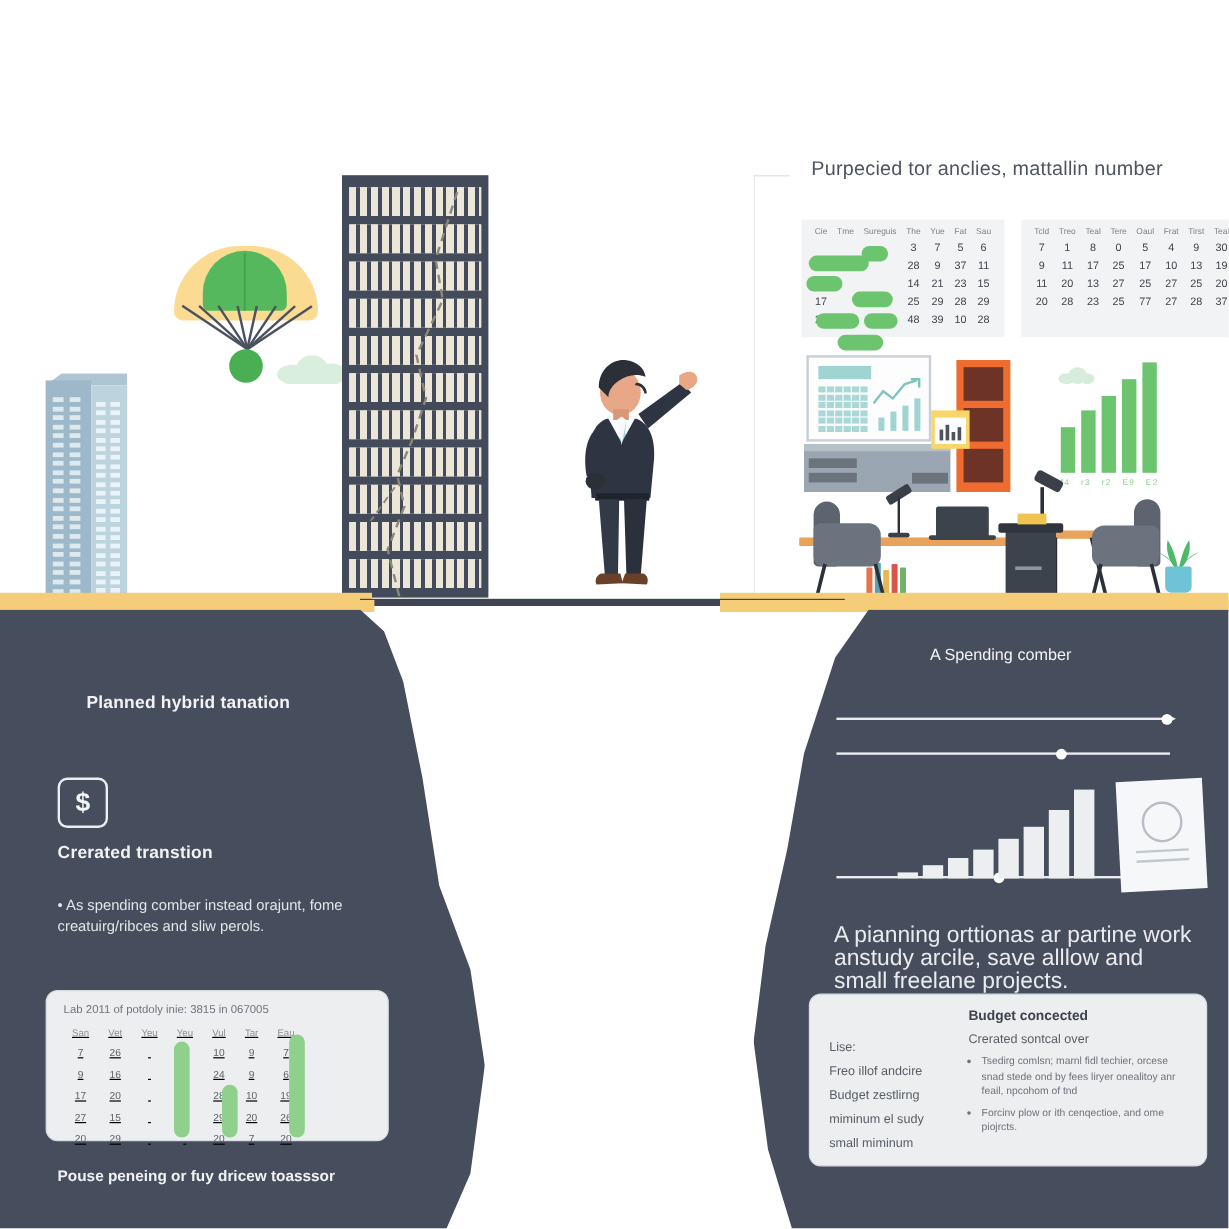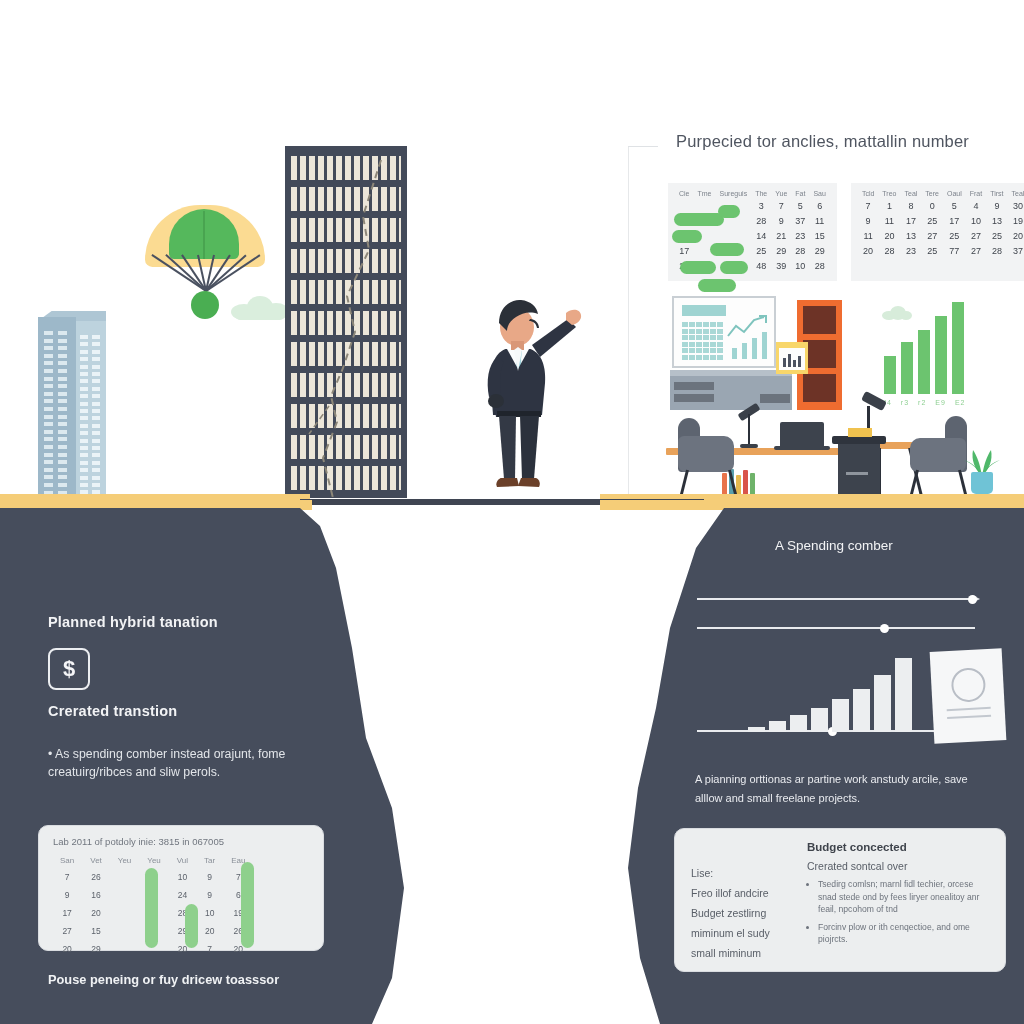--- a/index.html
+++ b/index.html
@@ -105,36 +105,36 @@
   .lp-h{font-size:14.5px;font-weight:700;letter-spacing:.2px;}
   .dollar-box{position:absolute;left:48px;top:648px;width:38px;height:38px;
     border:2px solid #eceef1;border-radius:8px;display:flex;align-items:center;justify-content:center;
     font-size:22px;color:#f4f5f7;font-weight:700;}
   .lp-body{font-size:12.3px;line-height:18px;color:#e2e5e9;}
 
   
   .card{position:absolute;background:#eceeef;border-radius:10px;border:1px solid #d9dce0;}
   .card-l{left:38px;top:825px;width:284px;height:124px;}
   .card-l .ttl{position:absolute;left:14px;top:10px;font-size:9.5px;color:#70767f;}
-  .mini-cal{position:absolute;left:12px;top:26px;}
+  .mini-cal{position:absolute;left:12px;top:26px;text-decoration:underline;}
   .mini-cal th{font-size:8px;color:#8a9099;font-weight:400;padding:2px 7px;text-align:center;}
   .mini-cal td{font-size:8.5px;color:#5c6views;color:#5c626b;padding:3px 7px;text-align:center;}
   .vbar{position:absolute;background:#8ed08c;border-radius:7px;width:13px;}
   .cap-l{position:absolute;left:48px;top:972px;width:300px;font-size:12.8px;color:#f0f2f4;font-weight:700;}
 
   
   .rp-h{position:absolute;left:775px;top:538px;font-size:13.5px;color:#f2f3f5;font-weight:400;}
   .slider{position:absolute;height:2px;background:#e9ebee;}
   .knob{position:absolute;width:9px;height:9px;border-radius:50%;background:#fff;}
   .arrowhead{position:absolute;width:0;height:0;border-left:8px solid #e9ebee;border-top:4px solid transparent;border-bottom:4px solid transparent;}
   .stair{position:absolute;background:#eceef0;}
   .doc{position:absolute;left:932px;top:650px;width:72px;height:92px;background:#f6f7f8;transform:rotate(-3deg);}
   .doc-ring{position:absolute;left:20px;top:18px;width:30px;height:30px;border:2px solid #b9bec6;border-radius:50%;}
   .doc-line{position:absolute;left:14px;background:#c3c8cf;height:2px;}
-  .rp-body{position:absolute;left:695px;top:770px;width:300px;font-size:11px;line-height:19px;color:#e9ebef;}
+  .rp-body{position:absolute;left:695px;top:770px;width:300px;font-size:19px;line-height:19px;color:#e9ebef;}
 
   
   .card-r{left:674px;top:828px;width:330px;height:142px;}
   .card-r .col-l{position:absolute;left:16px;top:34px;width:110px;font-size:10.5px;line-height:20px;color:#585e67;}
   .card-r .col-r{position:absolute;left:132px;top:12px;width:186px;}
   .card-r .ttl2{font-size:11.5px;color:#3f444c;font-weight:700;margin-bottom:7px;}
   .card-r .sub2{font-size:10.5px;color:#585e67;margin-bottom:6px;}
   .card-r ul{margin:0;padding-left:11px;}
   .card-r li{font-size:8.6px;line-height:12.5px;color:#6d737c;margin-bottom:5px;}
 </style>
@@ -625,21 +625,21 @@
 
   <div class="ground-strip left"></div>
   <div class="ground-strip right"></div>
 
   <div class="rope"></div>
   <div class="cliff-ledge-l"></div>
   <div class="cliff-ledge-r"></div>
   <div class="cliff cliff-left"></div>
   <div class="cliff cliff-right"></div>
 
-  <div class="lp lp-h" style="top:614px;">Planned hybrid tanation</div>
+  <div class="lp lp-h" style="top:578px;margin-left:24px;">Planned hybrid tanation</div>
 
   <div class="dollar-box">$</div>
 
   <div class="lp lp-h" style="top:703px;">Crerated transtion</div>
 
   <div class="lp lp-body" style="top:745px;">• As spending comber instead orajunt, fome creatuirg/ribces and sliw perols.</div>
 
   <div class="card card-l">
     <div class="ttl">Lab 2011 of potdoly inie: 3815 in 067005</div>
     <table class="mini-cal" id="minical">

